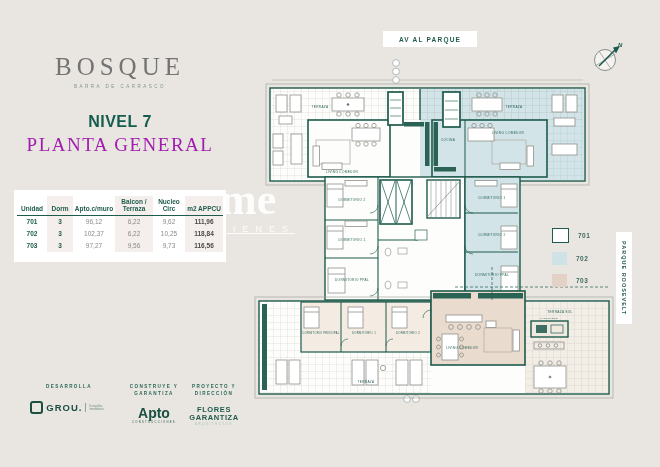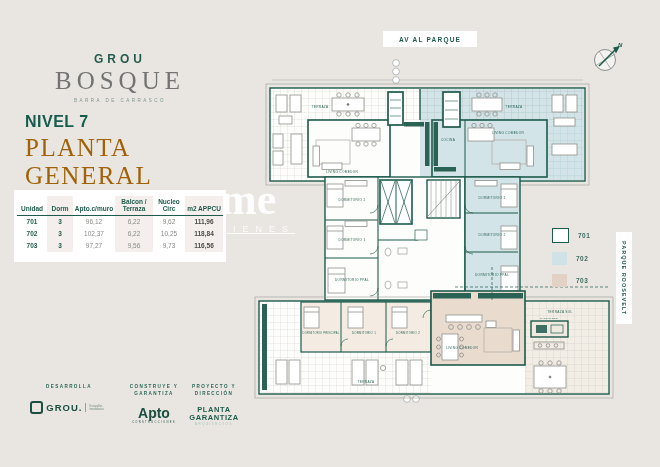--- a/index.html
+++ b/index.html
@@ -10,23 +10,23 @@
     color:#1e5b4c;
   }
   .abs{position:absolute;}
 
   
   .brand{left:35px;top:52px;width:170px;text-align:center;}
   .brand-top{font-size:12px;font-weight:bold;letter-spacing:4px;color:#235c4e;}
   .brand-main{font-family:"Liberation Serif",serif;font-size:25px;letter-spacing:5px;color:#737373;margin-top:1px;}
   .brand-tag{font-size:4.5px;letter-spacing:2.5px;color:#7d948c;margin-top:3px;}
 
-  .title-block{left:25px;top:113px;width:190px;}
+  .title-block{left:25px;top:113px;width:190px;text-align:center;}
   .title-l1{font-size:16px;font-weight:bold;color:#155c4e;letter-spacing:.5px;}
-  .title-l2{font-family:"Liberation Serif",serif;font-size:25px;letter-spacing:1.5px;color:#a16207;margin-top:3px;}
+  .title-l2{font-family:"Liberation Serif",serif;font-size:19px;letter-spacing:1.5px;color:#a21caf;margin-top:3px;}
 
   
   .unit-card{left:14px;top:190px;width:212px;background:#ffffff;padding:6px 3px 10px 3px;box-sizing:border-box;}
   table.units{border-collapse:collapse;width:100%;table-layout:fixed;}
   .units th{font-size:6.5px;color:#1e5b4c;font-weight:bold;padding:2px 1px;vertical-align:bottom;line-height:1.15;}
   .units td{font-size:6.5px;color:#8b8b88;text-align:center;padding:2.5px 1px;}
   .units thead tr{border-bottom:1.5px solid #1e5b4c;}
   .units .shade{background:#f4efed;}
   .units td.c-unit{color:#1e5b4c;font-weight:bold;}
   .units td.c-dorm{color:#1e5b4c;font-weight:bold;}
@@ -393,21 +393,20 @@
     <div class="lg-sw lg-702"></div>
     <div class="lg-lab">702</div>
   </div>
   <div class="lg-row">
     <div class="lg-sw lg-703"></div>
     <div class="lg-lab">703</div>
   </div>
 </div>
 
 <div class="abs overlay brand">
-  <div class="brand-top">GROU</div>
   <div class="brand-main">BOSQUE</div>
   <div class="brand-tag">BARRA DE CARRASCO</div>
 </div>
 
 <div class="abs overlay title-block">
   <div class="title-l1">NIVEL 7</div>
   <div class="title-l2">PLANTA GENERAL</div>
 </div>
 
 <div class="abs overlay unit-card">
@@ -471,17 +470,17 @@
 
 <div class="abs overlay foot f2">
   <div class="role">CONSTRUYE Y GARANTIZA</div>
   <div class="nova-word">Apto</div>
   <div class="nova-sub">CONSTRUCCIONES</div>
 </div>
 
 <div class="abs overlay foot f3">
   <div class="role">PROYECTO Y DIRECCIÓN</div>
   <div class="fg-wrap">
-    <div class="fg-line">PLANTA</div>
+    <div class="fg-line">FLORES</div>
     <div class="fg-line">GARANTIZA</div>
     <div class="fg-sub">ARQUITECTOS</div>
   </div>
 </div>
 
 </body></html>

